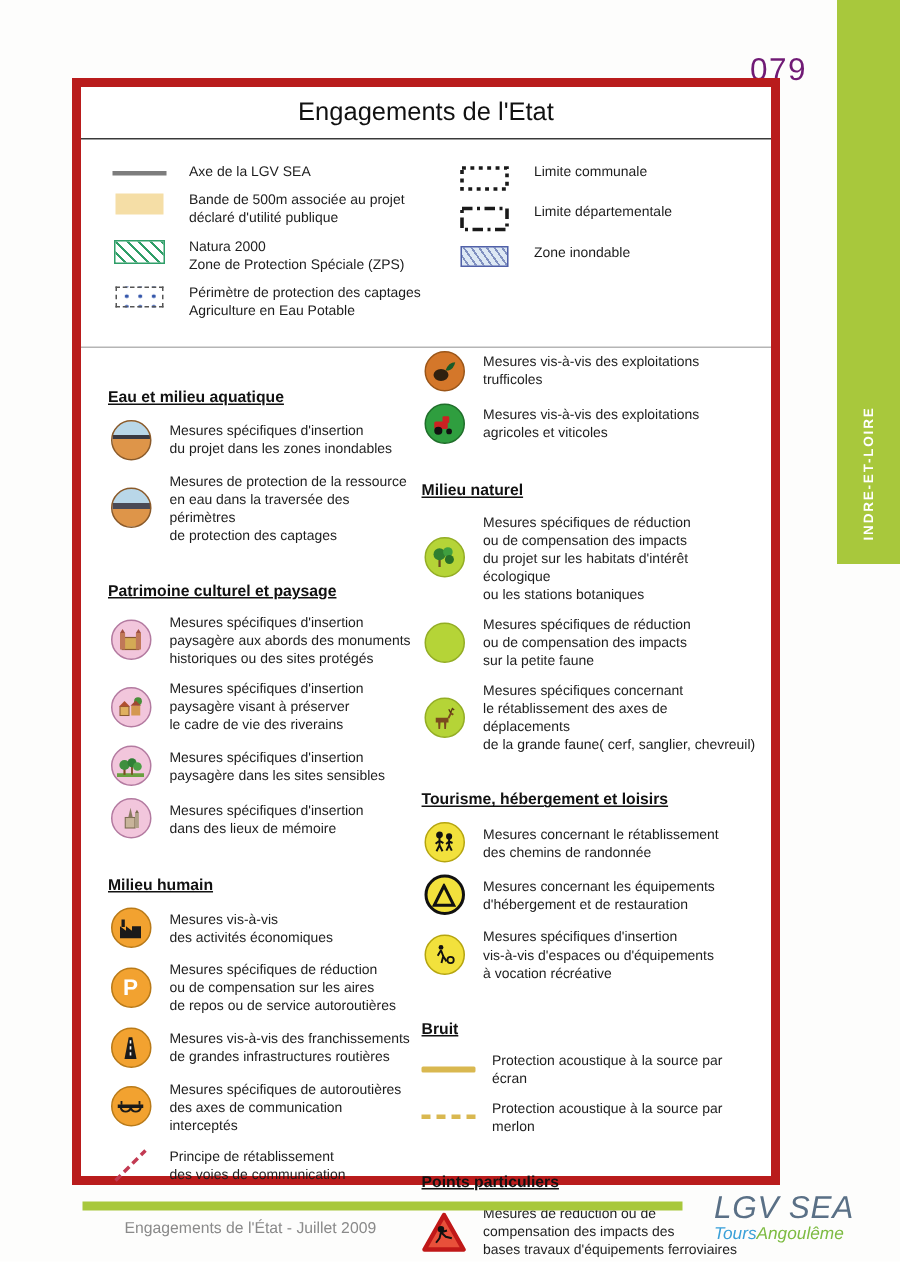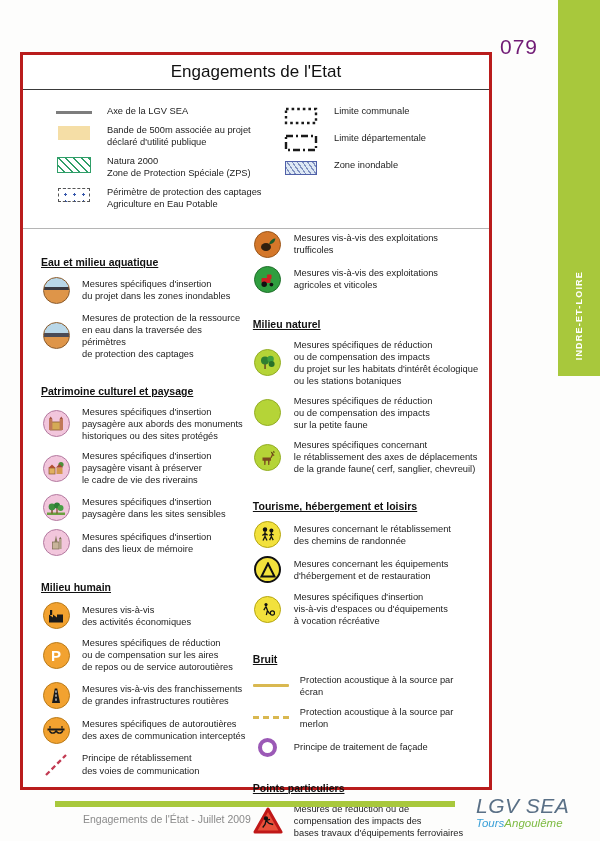--- a/index.html
+++ b/index.html
@@ -6,24 +6,24 @@
   body{width:600px;height:841px;position:relative;background:#fdfdfc;font-family:"Liberation Sans",sans-serif;overflow:hidden;}
 
   
   .region-tab{position:absolute;right:0;top:0;width:42px;height:376px;background:#a8c83c;}
   .region-tab .vlabel{position:absolute;bottom:16px;left:0;width:100%;display:flex;justify-content:center;}
   .region-tab .vlabel span{writing-mode:vertical-rl;transform:rotate(180deg);color:#fff;font-size:9px;font-weight:bold;letter-spacing:1.2px;}
 
   .page-num{position:absolute;top:22px;right:62px;font-size:21px;color:#701a75;letter-spacing:1px;margin-top:13px;}
 
   
-  .box{position:absolute;left:20px;top:52px;width:472px;height:738px;border:3px solid #b91c1c;background:#fff;box-sizing:border-box;}
+  .box{position:absolute;left:48px;top:52px;width:472px;height:738px;border:6px solid #b91c1c;background:#fff;box-sizing:border-box;}
   .box-title{height:34px;display:flex;align-items:center;justify-content:center;border-bottom:1px solid #3a3a3a;font-size:17px;color:#111;}
 
-  .top-legend{display:flex;border-bottom:1px solid #b5b5b5;padding:9px 0 10px 12px;justify-content:space-between;}
+  .top-legend{display:flex;border-bottom:1px solid #b5b5b5;padding:9px 0 10px 0;justify-content:space-between;}
   .tl-col{width:50%;}
   .tl-item{display:flex;gap:12px;align-items:flex-start;margin:6px 0 7px 18px;}
   .tl-sym{flex:0 0 42px;display:flex;justify-content:center;margin-top:2px;}
   .lbl{font-size:9.3px;color:#1c1c1c;line-height:1.3;white-space:pre-line;}
 
   
   .sym-line{width:36px;height:3px;background:#7d7d7d;margin-top:4px;}
   .sym-band{width:32px;height:14px;background:#f5dea6;}
   .sym-natura{width:32px;height:14px;border:1px solid #2f9e68;background:repeating-linear-gradient(45deg,#fff 0 4px,#2f9e68 4px 5.4px);}
   .sym-captage{width:32px;height:14px;border:1.4px dashed #555;background-image:radial-gradient(circle,#3355aa 1.1px,transparent 1.4px);background-size:9px 7px;background-position:2px 2px;box-sizing:border-box;}
@@ -401,26 +401,20 @@
             <div class="sym-screen"></div>
           </div>
         <div class="lbl">Protection acoustique à la source par écran</div>
       </div>
       <div class="item">
         <div class="ic">
             <div class="sym-merlon"></div>
           </div>
         <div class="lbl">Protection acoustique à la source par merlon</div>
       </div>
-      <div class="item">
-        <div class="ic">
-            <div class="sym-facade"></div>
-          </div>
-        <div class="lbl">Principe de traitement de façade</div>
-      </div>
 
       <h3 class="sec">Points particuliers</h3>
 
       <div class="item">
         <div class="ic">
           <svg width="30" height="27">
               <path d="M15 2 L28 25 H2 z" fill="#e8503a" stroke="#c01818" stroke-width="3" stroke-linejoin="round"></path>
               <g stroke="#111" stroke-width="1.3" fill="none">
                 <circle cx="13" cy="11.5" r="1.5" fill="#111"></circle>
                 <path d="M13 13.5 l3.2 3 l4 1 M13 13.5 l-1 4 l-2.3 3 M13 13.5 l4 -1.2"></path>

